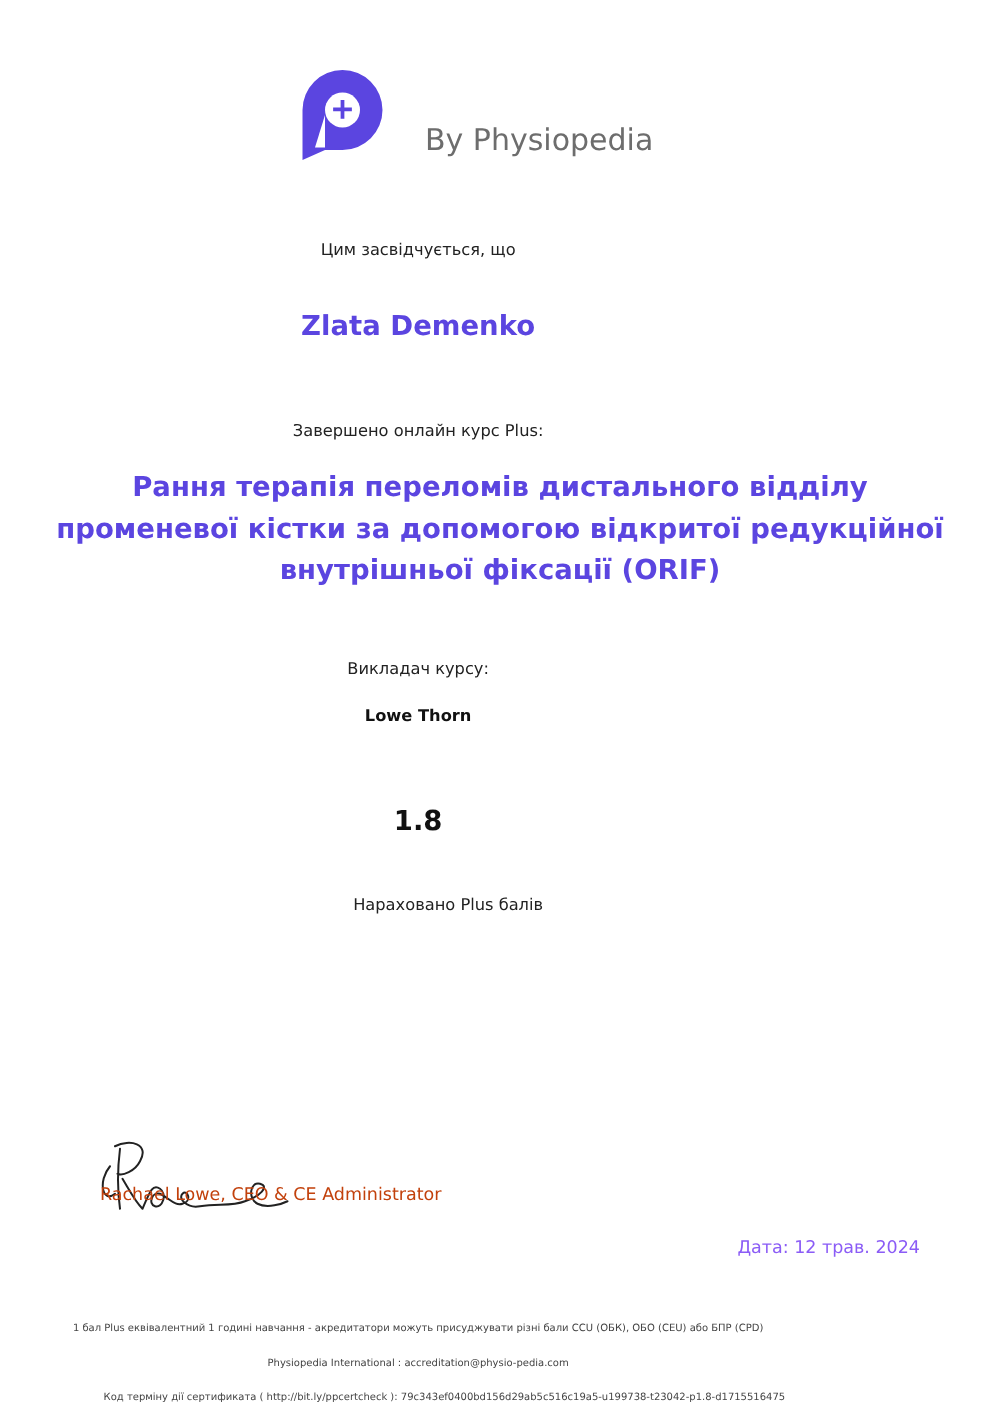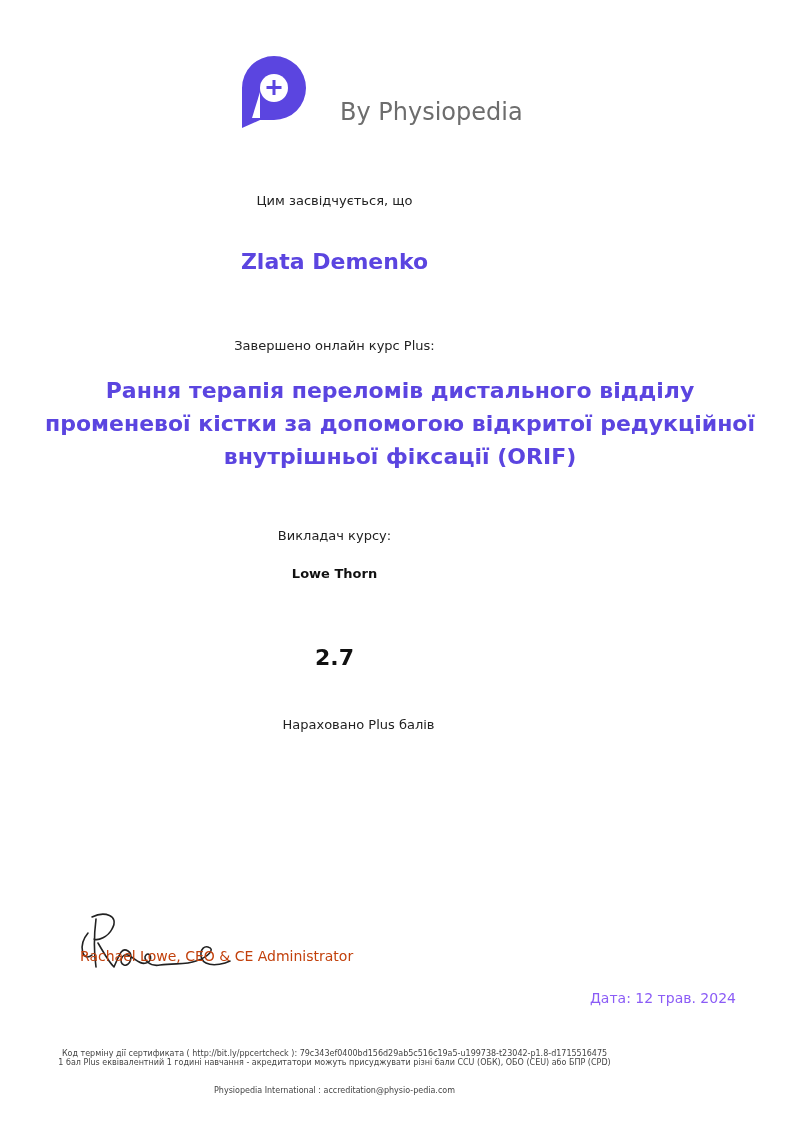--- a/index.html
+++ b/index.html
@@ -52,26 +52,26 @@
 <div class="center name" style="top:249px;">Zlata Demenko</div>
 
 <div class="center small-label" style="top:322px;margin-top:16px;">Завершено онлайн курс Plus:</div>
 
 <div class="center course" style="top:374px;">Рання терапія переломів дистального відділу променевої кістки за допомогою відкритої редукційної внутрішньої фіксації (ORIF)</div>
 
 <div class="center small-label" style="top:528px;">Викладач курсу:</div>
 
 <div class="center instructor" style="top:566px;">Lowe Thorn</div>
 
-<div class="center points" style="top:645px;">2.7</div>
+<div class="center points" style="top:645px;">1.8</div>
 
 <div class="center small-label" style="top:717px;padding-left:24px;">Нараховано Plus балів</div>
 
 <svg class="sig" viewBox="0 0 160 70">
   <path d="M12 28 C2 40 6 58 16 50 M16 12 C28 6 44 10 36 24 C32 32 22 36 18 34 M20 14 C18 30 18 48 20 62 M22 38 C28 48 32 56 38 62 C44 48 46 42 52 46 C58 50 54 62 48 60 C42 58 46 48 52 50 C60 54 64 60 70 58 C78 56 74 46 70 50 C66 54 74 62 84 60 C100 58 110 60 120 56 C132 52 140 44 132 42 C124 40 122 54 130 58 C138 62 150 58 154 56" fill="none" stroke="#222" stroke-width="1.6" stroke-linecap="round" stroke-linejoin="round"></path>
 </svg>
 
 <div class="signer">Rachael Lowe, CEO &amp; CE Administrator</div>
 <div class="date">Дата: 12 трав. 2024</div>
 
 <div class="center foot" style="top:1048px;margin-top:10px;">1 бал Plus еквівалентний 1 годині навчання - акредитатори можуть присуджувати різні бали CCU (ОБК), ОБО (CEU) або БПР (CPD)</div>
-<div class="center foot" style="top:1049px;">Код терміну дії сертификата ( http://bit.ly/ppcertcheck ): 79c343ef0400bd156d29ab5c516c19a5-u199738-t23042-p1.8-d1715516475</div>
+<div class="center foot" style="top:1113px;padding-left:21px;">Код терміну дії сертификата ( http://bit.ly/ppcertcheck ): 79c343ef0400bd156d29ab5c516c19a5-u199738-t23042-p1.8-d1715516475</div>
 <div class="center foot" style="top:1086px;">Physiopedia International : accreditation@physio-pedia.com</div>
 
 </body></html>

